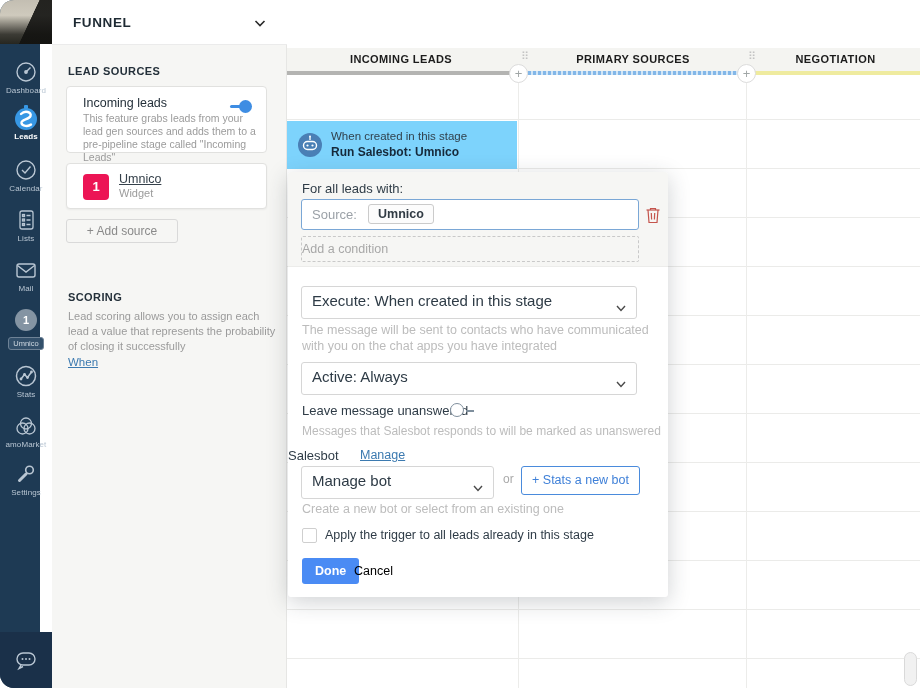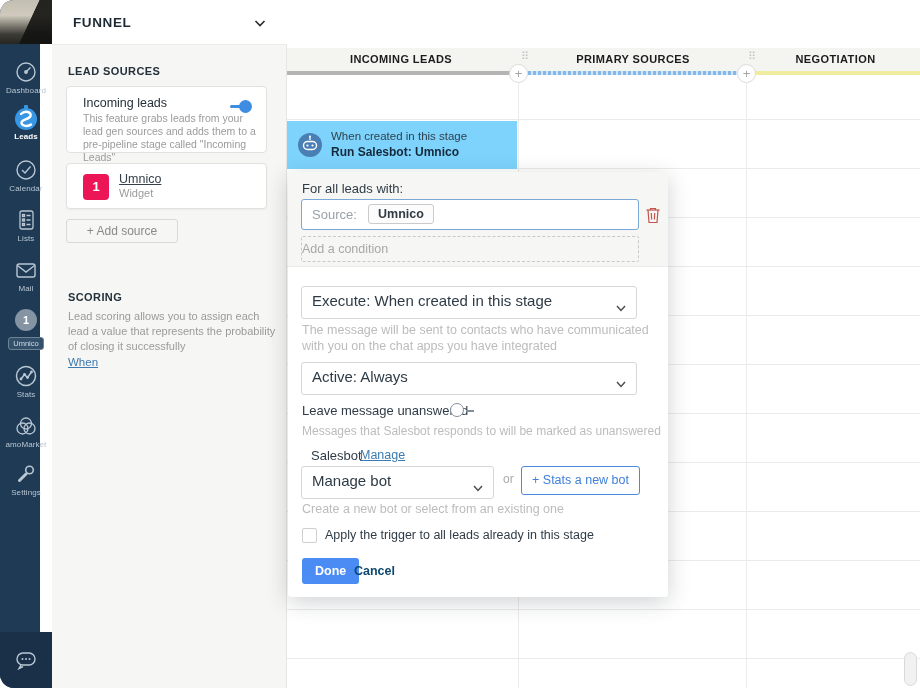--- a/index.html
+++ b/index.html
@@ -83,32 +83,32 @@
     font-size:15px; color:#2e3b46; line-height:27px; padding-left:10px; cursor:pointer; }
   .select .chev { position:absolute; right:9px; top:8px; }
   #execute-select { left:13px; top:114px; width:336px; }
   #help-execute { position:absolute; left:14px; top:150px; width:348px; font-size:12.5px; line-height:16px; color:#bcbcbc; }
   #active-select { left:13px; top:190px; width:336px; }
   #leave-label { position:absolute; left:14px; top:231px; font-size:13px; color:#2f3c47; }
   #leave-toggle { position:absolute; left:162px; top:231px; width:26px; height:16px; cursor:pointer; }
   #leave-toggle .knob { position:absolute; left:0; top:0; width:14px; height:14px; border:1.5px solid #7f8f9d; border-radius:50%; background:#fff; }
   #leave-toggle .track { position:absolute; left:16px; top:7px; width:8px; height:2px; background:#7f8f9d; }
   #help-unanswered { position:absolute; left:14px; top:252px; font-size:12px; color:#bcbcbc; white-space:nowrap; }
-  #salesbot-label { position:absolute; left:23px; top:276px; font-size:13px; color:#2f3c47; }
+  #salesbot-label { position:absolute; left:0; top:276px; font-size:13px; color:#2f3c47; }
   #manage-link { position:absolute; left:72px; top:276px; font-size:12.5px; color:#3c7ab0; text-decoration:underline; cursor:pointer; }
   #bot-select { left:13px; top:294px; width:193px; }
   #or-label { position:absolute; left:215px; top:300px; font-size:12px; color:#a9a9a9; }
   #create-bot-btn { position:absolute; left:233px; top:294px; width:119px; height:29px; border:1px solid #4a8bdc; border-radius:3px;
     font-size:12.5px; color:#3f80d8; text-align:center; line-height:27px; cursor:pointer; background:#fff; }
   #help-bot { position:absolute; left:14px; top:330px; font-size:12.5px; color:#bcbcbc; }
   #apply-checkbox { position:absolute; left:14px; top:356px; width:15px; height:15px; border:1px solid #cfcfcf; border-radius:2px; background:#fff; cursor:pointer; }
   #apply-label { position:absolute; left:37px; top:356px; font-size:12.5px; color:#2f3c47; }
   #done-btn { position:absolute; left:14px; top:386px; background:#4a8bf4; border-radius:3px; border:none;
     color:#fff; font-size:12.5px; font-weight:bold; padding:6px 13px; cursor:pointer; font-family:inherit; }
-  #cancel-btn { position:absolute; left:66px; top:392px; font-size:12.5px; font-weight:700; color:#0c4a6e; cursor:pointer; }
+  #cancel-btn { position:absolute; left:66px; top:392px; font-size:12.5px; font-weight:400; color:#000000; cursor:pointer; }
 
   
   #v-scroll-thumb { position:absolute; right:3px; bottom:2px; width:13px; height:34px; background:#f1f1f1;
     border:1px solid #d9d9d9; border-radius:7px; }
 </style>
 </head>
 <body>
 
 <div id="app">
 

